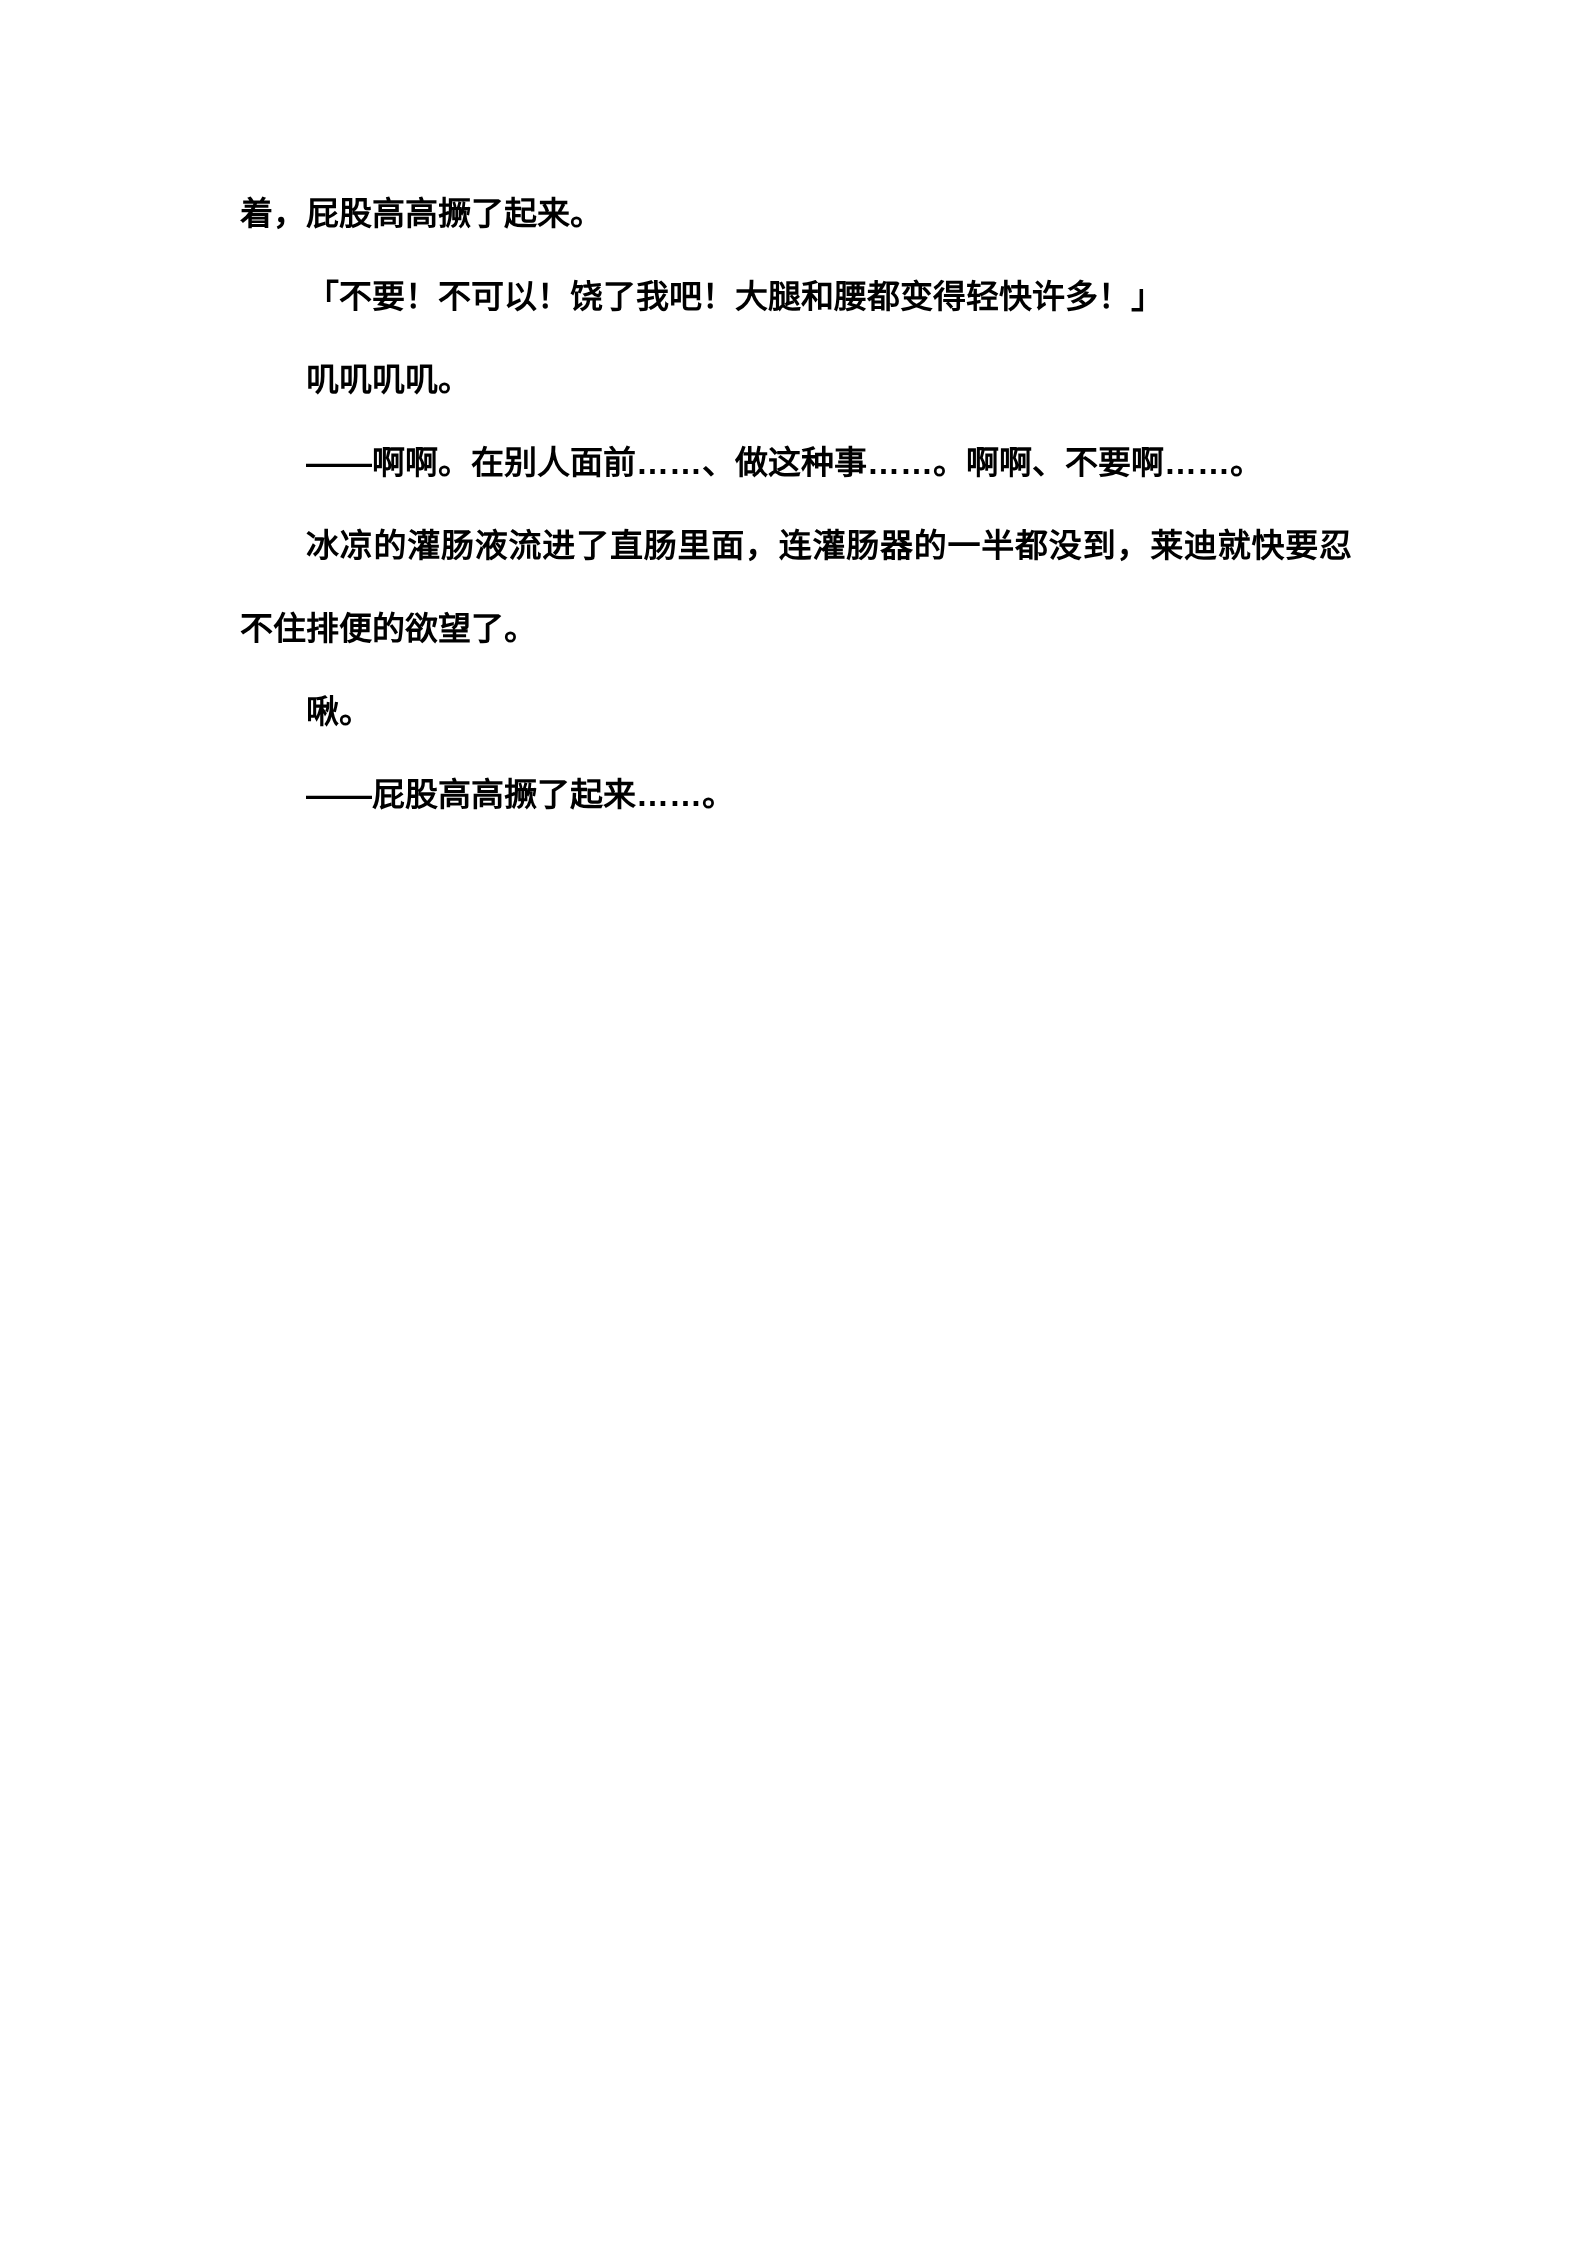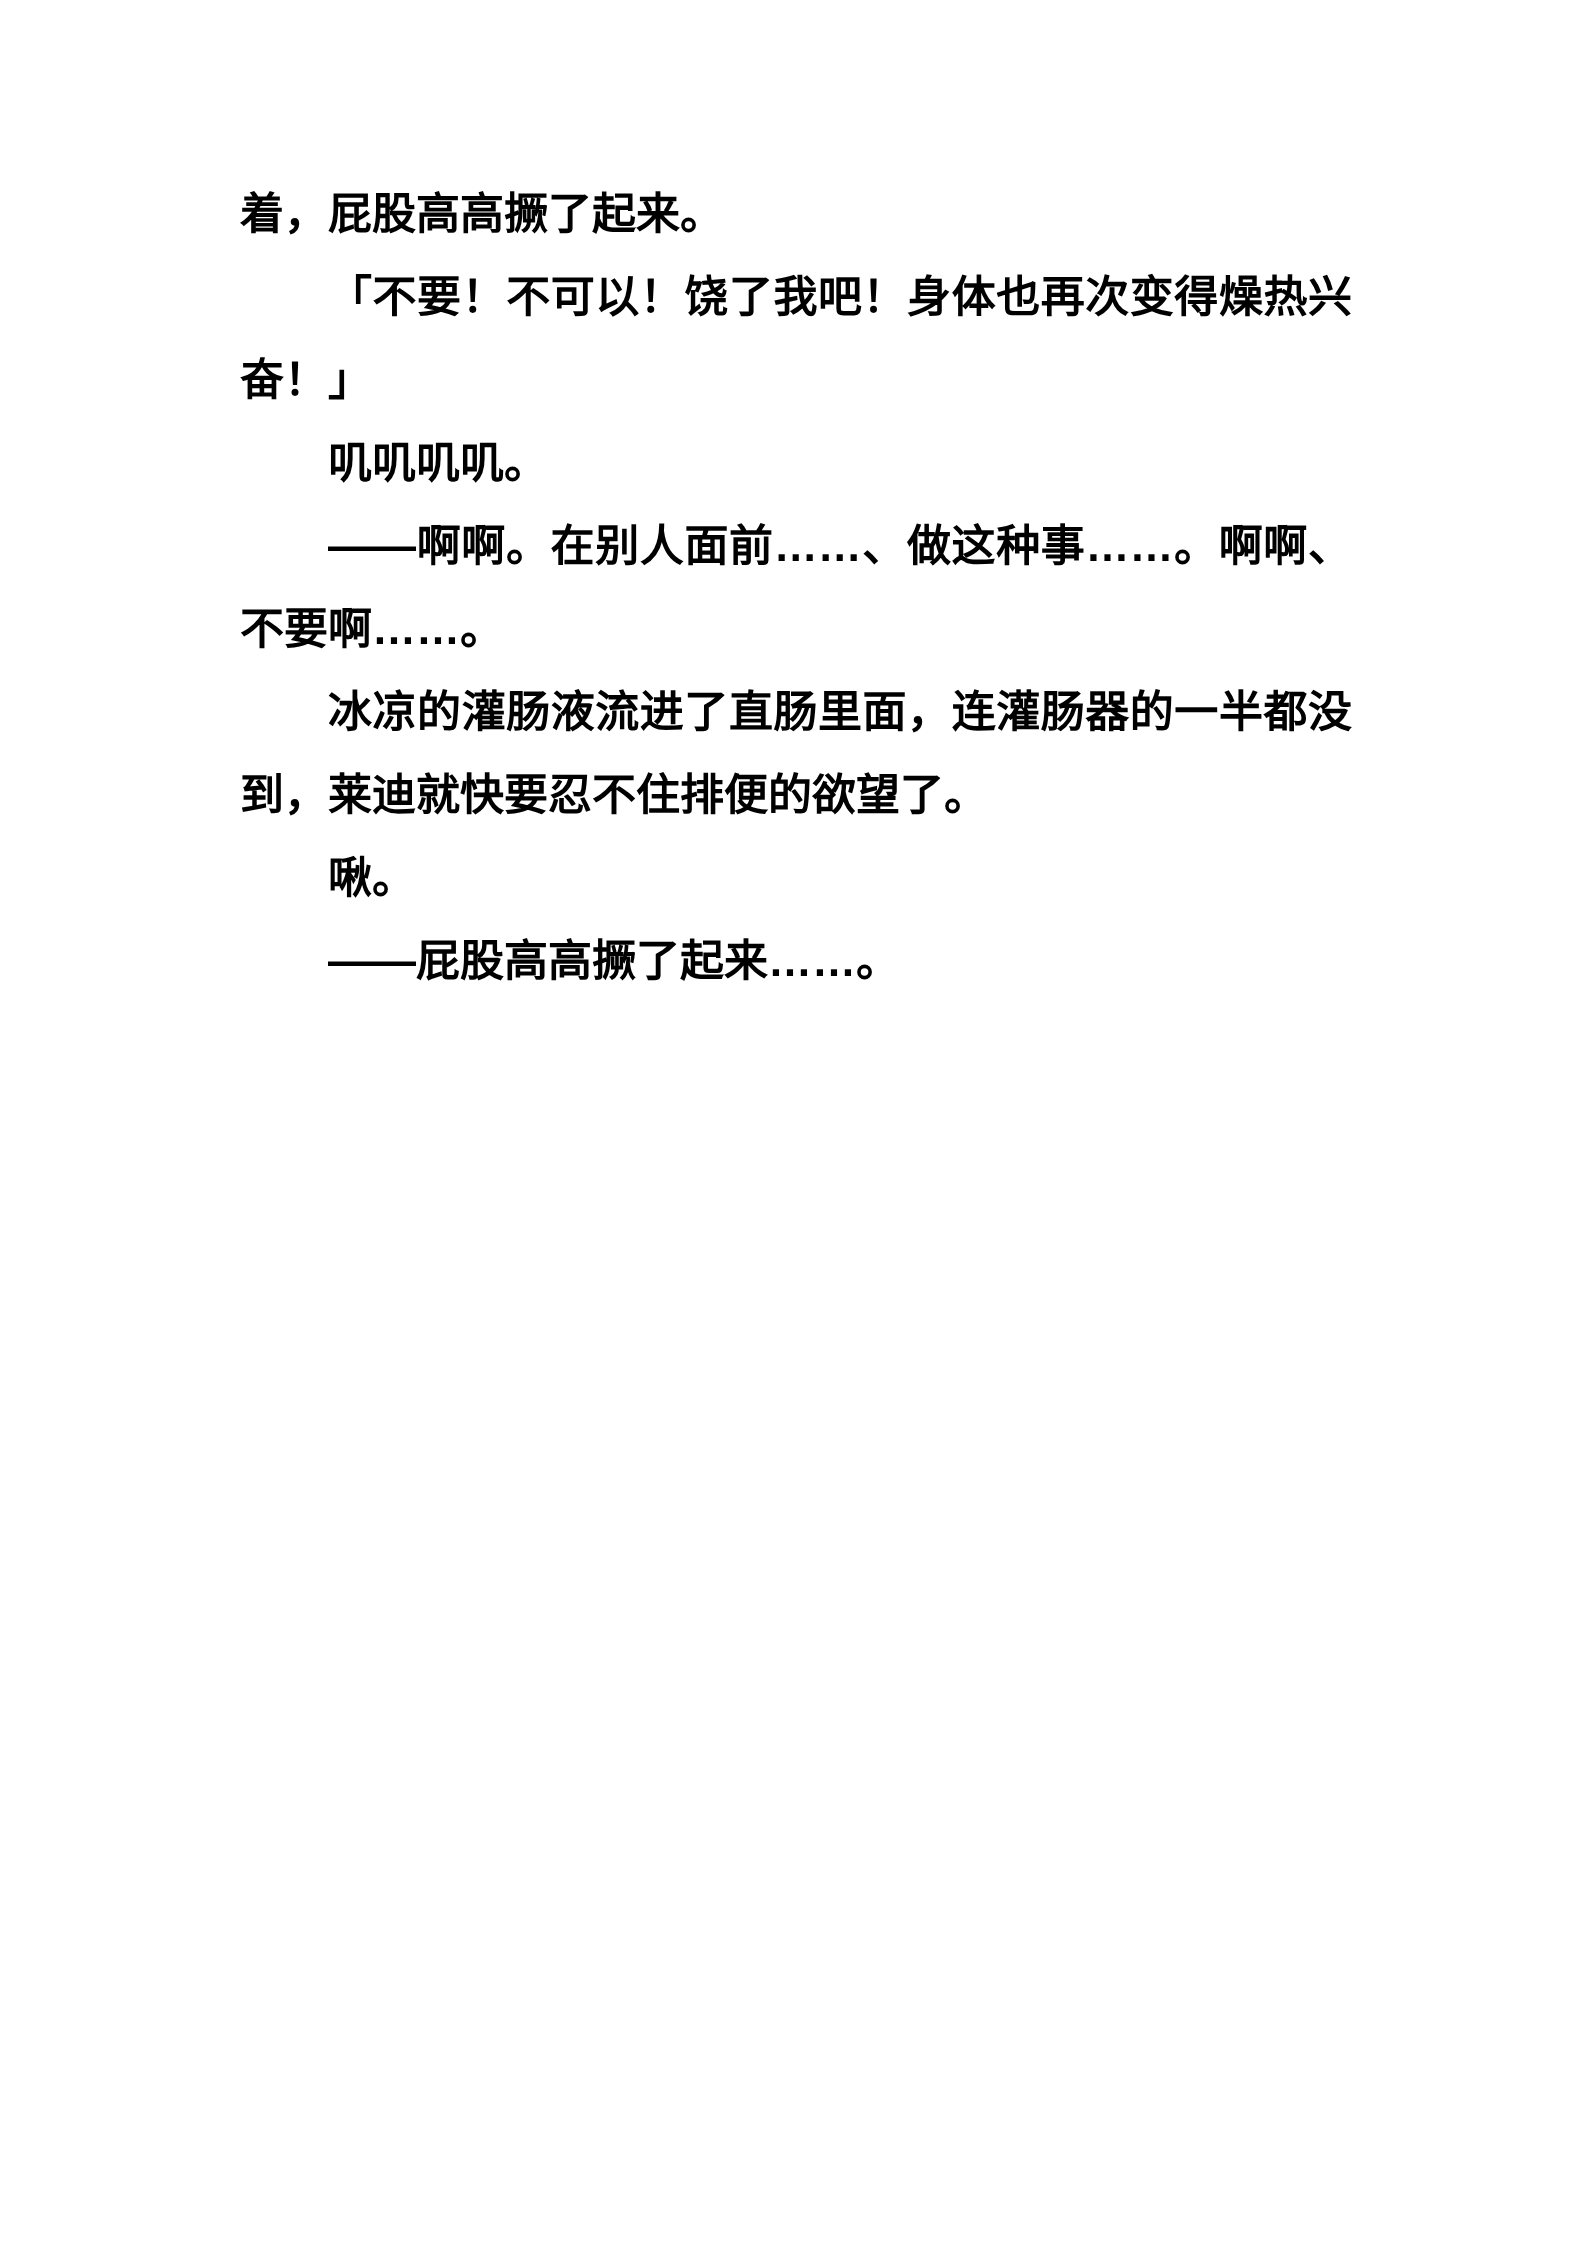--- a/index.html
+++ b/index.html
@@ -14,21 +14,21 @@
     background: #ffffff;
     overflow: hidden;
     font-family: "Liberation Sans", sans-serif;
   }
   .text-block {
     position: absolute;
     left: 240px;
     top: 172px;
     width: 1112px;
     color: #000000;
-    font-size: 44px;
+    font-size: 33px;
     line-height: 83px;
     font-weight: bold;
     font-stretch: condensed;
     text-align: justify;
     text-justify: inter-character;
     letter-spacing: 0;
   }
   .text-block p.para {
     margin: 0;
     padding: 0;
@@ -40,20 +40,20 @@
     text-indent: 0;
   }
 </style>
 </head>
 <body>
 
 <div class="page">
   <div class="text-block">
 
   <p class="para no-indent">着，屁股高高撅了起来。</p>
-      <p class="para indent">「不要！不可以！饶了我吧！身体也再次变得燥热兴奋！」</p>
+      <p class="para indent">「不要！不可以！饶了我吧！大腿和腰都变得轻快许多！」</p>
       <p class="para indent">叽叽叽叽。</p>
       <p class="para indent">——啊啊。在别人面前……、做这种事……。啊啊、不要啊……。</p>
       <p class="para indent">冰凉的灌肠液流进了直肠里面，连灌肠器的一半都没到，莱迪就快要忍不住排便的欲望了。</p>
       <p class="para indent">啾。</p>
       <p class="para indent">——屁股高高撅了起来……。</p>
     </div>
 </div>
 
 </body></html>

